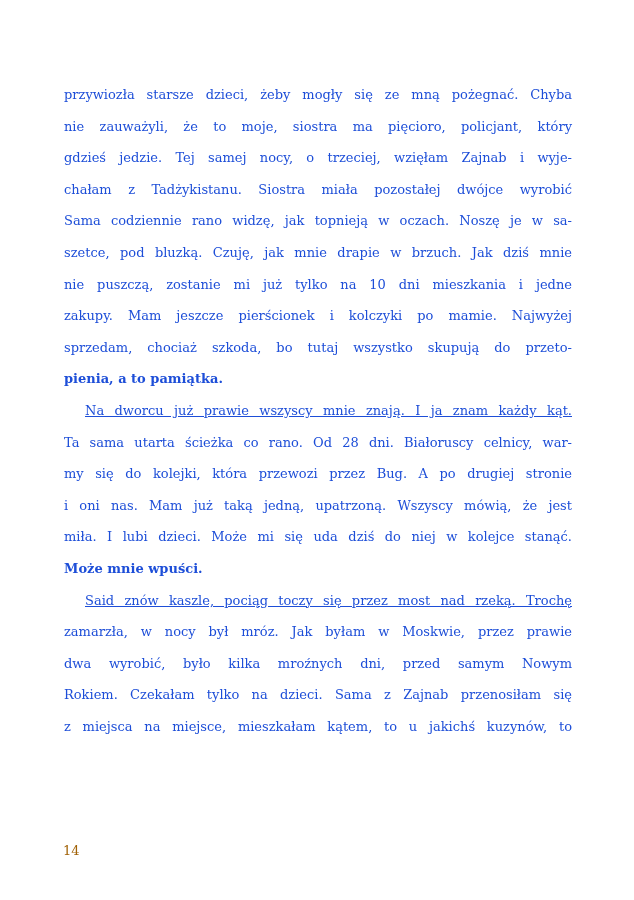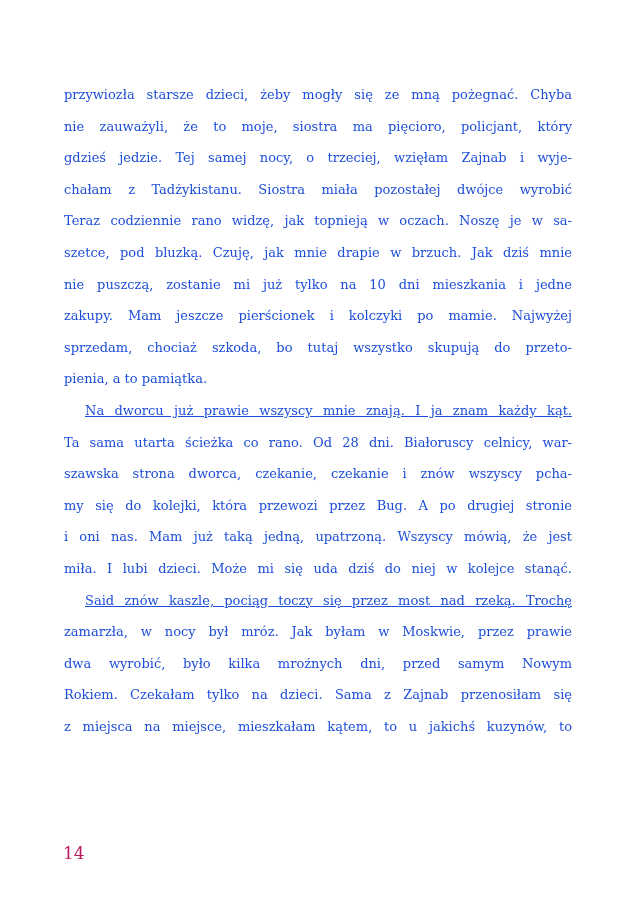--- a/index.html
+++ b/index.html
@@ -32,57 +32,58 @@
     }
     .line {
       display: block;
       white-space: nowrap;
       text-align: justify;
       text-align-last: justify;
       height: 31.6px;
     }
     .line.last {
       text-align-last: left;
+      font-weight: bold;
     }
     .line.indent {
       padding-left: 21px;
       text-decoration: underline;
     }
     .page-number {
       position: absolute;
       left: 63px;
       top: 843px;
       font-family: "DejaVu Serif", "Liberation Serif", serif;
-      font-size: 17px;
-      color: #be185d;
+      font-size: 13px;
+      color: #a16207;
     }
   </style>
 </head>
 <body>
 
 <div class="page">
   <div class="text-block">
 
     <span class="line">przywiozła starsze dzieci, żeby mogły się ze mną pożegnać. Chyba</span>
     <span class="line">nie zauważyli, że to moje, siostra ma pięcioro, policjant, który</span>
     <span class="line">gdzieś jedzie. Tej samej nocy, o trzeciej, wzięłam Zajnab i wyje-</span>
     <span class="line">chałam z Tadżykistanu. Siostra miała pozostałej dwójce wyrobić</span>
-    <span class="line">Teraz codziennie rano widzę, jak topnieją w oczach. Noszę je w sa-</span>
+    <span class="line">Sama codziennie rano widzę, jak topnieją w oczach. Noszę je w sa-</span>
     <span class="line">szetce, pod bluzką. Czuję, jak mnie drapie w brzuch. Jak dziś mnie</span>
     <span class="line">nie puszczą, zostanie mi już tylko na 10 dni mieszkania i jedne</span>
     <span class="line">zakupy. Mam jeszcze pierścionek i kolczyki po mamie. Najwyżej</span>
     <span class="line">sprzedam, chociaż szkoda, bo tutaj wszystko skupują do przeto-</span>
     <span class="line last">pienia, a to pamiątka.</span>
 
     <span class="line indent">Na dworcu już prawie wszyscy mnie znają. I ja znam każdy kąt.</span>
     <span class="line">Ta sama utarta ścieżka co rano. Od 28 dni. Białoruscy celnicy, war-</span>
-    <span class="line">szawska strona dworca, czekanie, czekanie i znów wszyscy pcha-</span>
     <span class="line">my się do kolejki, która przewozi przez Bug. A po drugiej stronie</span>
     <span class="line">i oni nas. Mam już taką jedną, upatrzoną. Wszyscy mówią, że jest</span>
     <span class="line">miła. I lubi dzieci. Może mi się uda dziś do niej w kolejce stanąć.</span>
+    <span class="line last">Może mnie wpuści.</span>
 
     <span class="line indent">Said znów kaszle, pociąg toczy się przez most nad rzeką. Trochę</span>
     <span class="line">zamarzła, w nocy był mróz. Jak byłam w Moskwie, przez prawie</span>
     <span class="line">dwa wyrobić, było kilka mroźnych dni, przed samym Nowym</span>
     <span class="line">Rokiem. Czekałam tylko na dzieci. Sama z Zajnab przenosiłam się</span>
     <span class="line">z miejsca na miejsce, mieszkałam kątem, to u jakichś kuzynów, to</span>
 
   </div>
 
   <div class="page-number">14</div>

